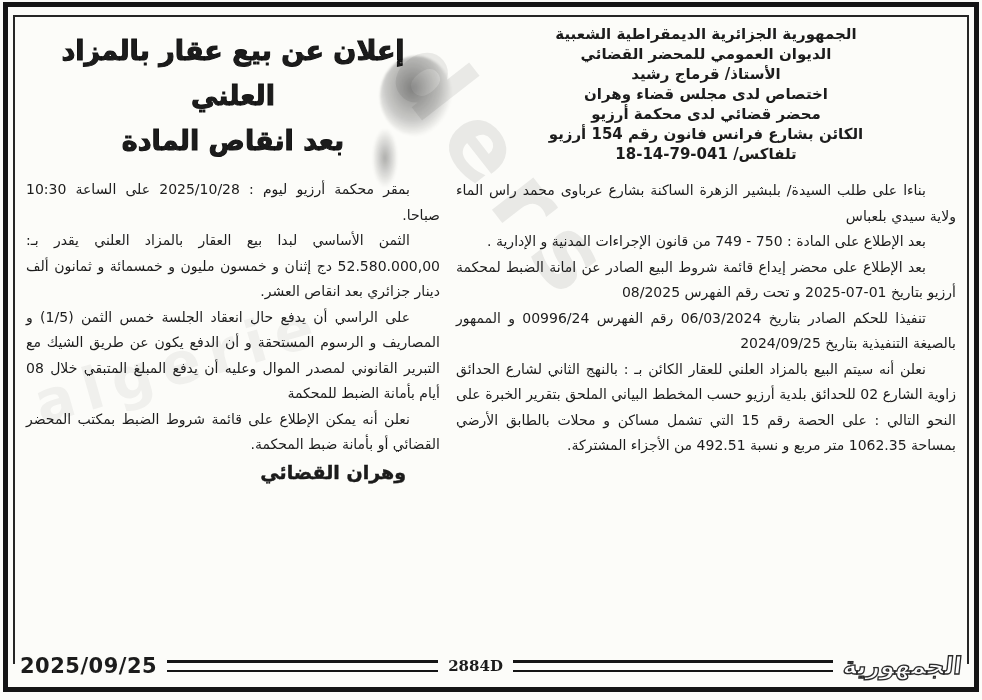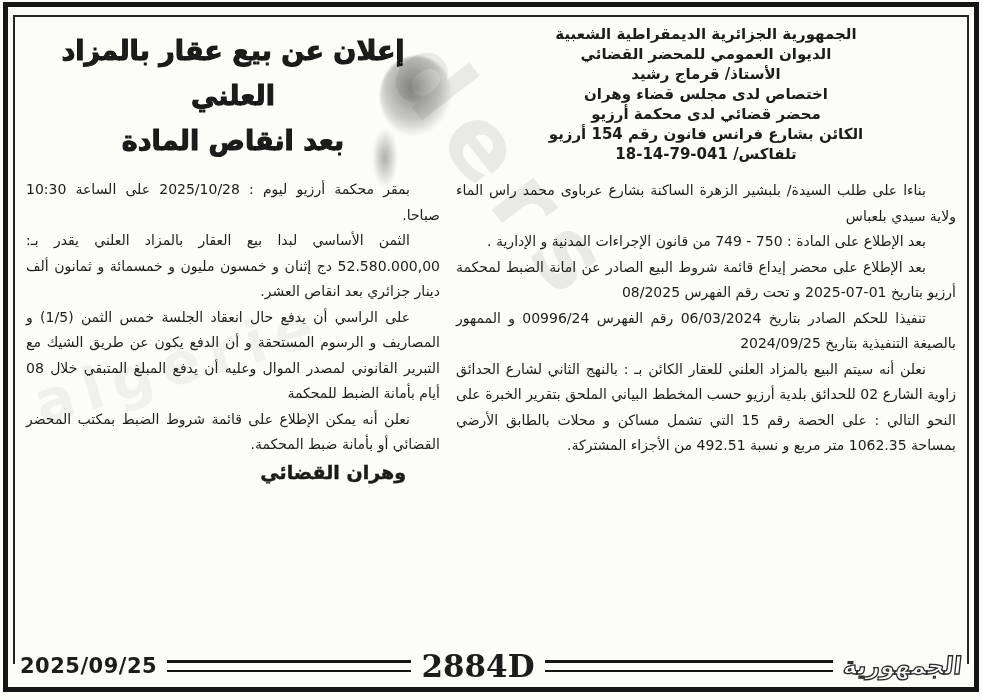--- a/index.html
+++ b/index.html
@@ -29,21 +29,21 @@
   .body-text p{margin:0;font-size:14px;line-height:25.5px;text-align:justify;text-indent:30px;}
   .signature{font-weight:bold !important;font-size:19px !important;-webkit-text-stroke:.4px #111;
     text-align:right !important;text-indent:34px !important;margin-top:2px !important;}
   
   .footer{position:absolute;left:20px;right:20px;bottom:20px;height:28px;display:flex;
     align-items:center;gap:10px;z-index:3;background:transparent;}
   .pub-date{font-weight:bold;font-size:21px;letter-spacing:.5px;font-family:"DejaVu Sans",sans-serif;}
   .rule{height:7px;border-top:3px solid #151515;border-bottom:2px solid #151515;}
   .rule-a{flex:1.1;}
   .rule-b{flex:1.3;}
-  .ref-number{font-family:"DejaVu Serif",serif;font-weight:bold;font-size:31px;}
+  .ref-number{font-family:"DejaVu Serif",serif;font-weight:bold;font-size:15px;}
   .newspaper-logo{font-size:24px;font-weight:bold;color:#fdfdfd;-webkit-text-stroke:1.3px #2b2b2b;
     transform:skewX(-6deg);line-height:1;text-shadow:0 0 1px #444;}
 </style>
 </head>
 <body>
 
 <div class="page">
 
   <div class="frame-outer"></div>
   <div class="frame-inner"></div>

